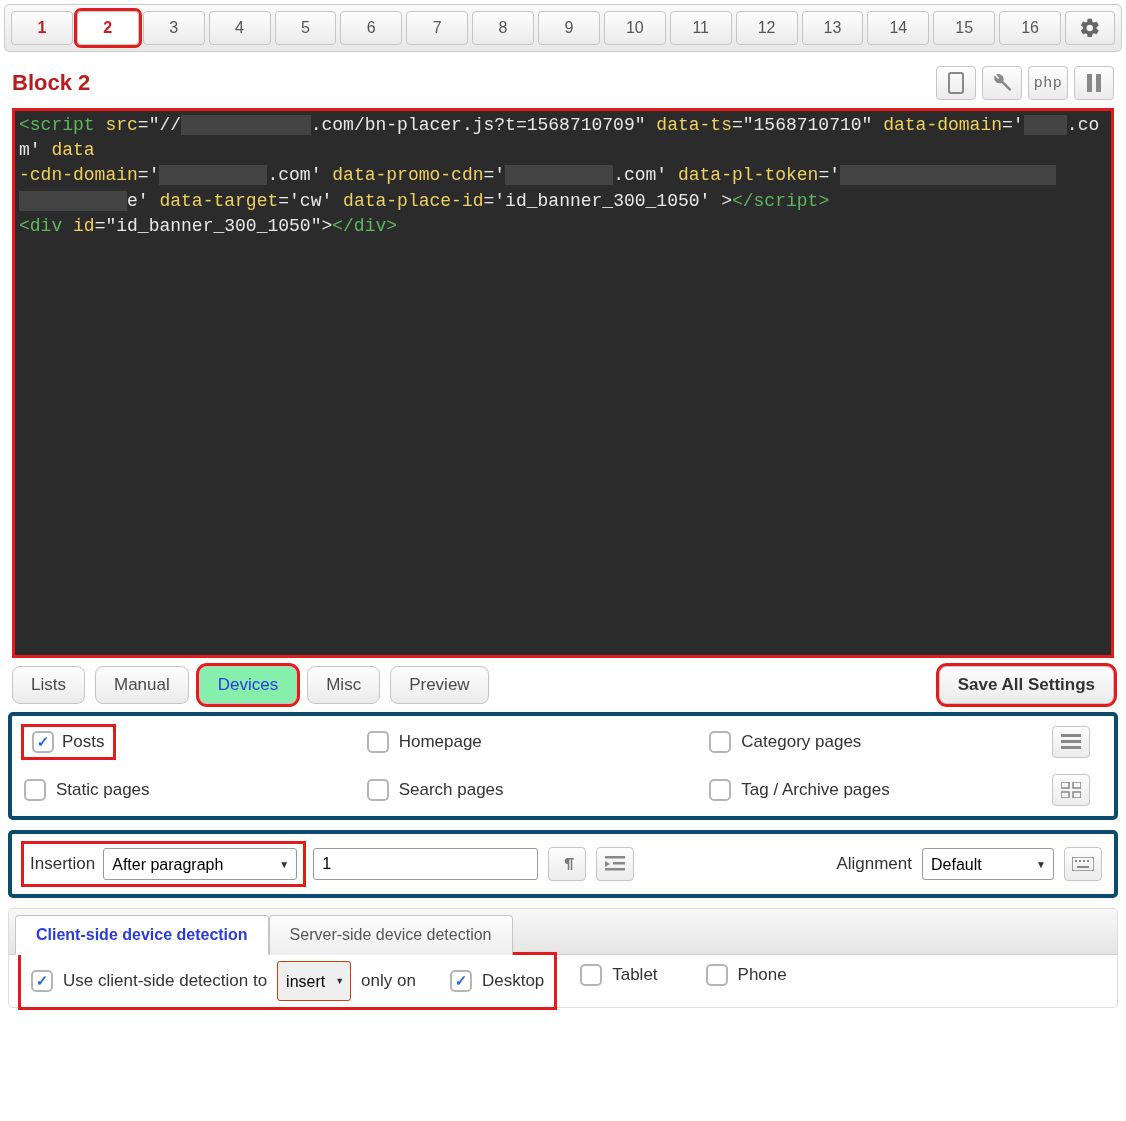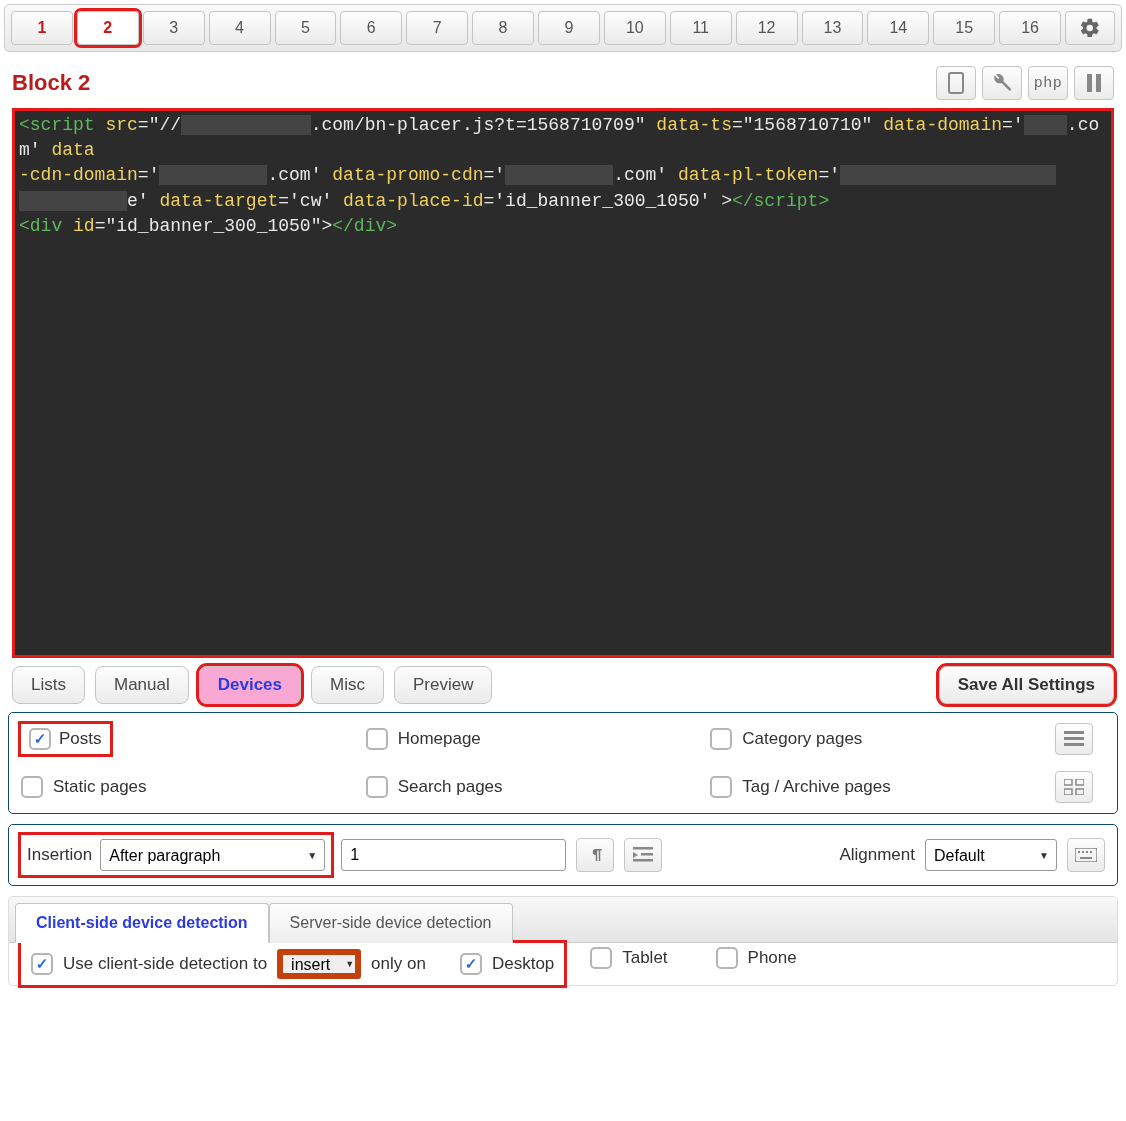--- a/index.html
+++ b/index.html
@@ -99,28 +99,28 @@
   padding: 0 18px;
   background: linear-gradient(to bottom, #fdfdfd, #ebebeb);
   border: 1px solid #c5c5c5;
   border-radius: 8px;
   font-size: 17px;
   color: #4a4a4a;
   cursor: pointer;
 }
 .btn.active-blue {
   color: #2a3ce0;
-  font-weight: 700;
-  background: #f9a8d4;
+  font-weight: 400;
+  background: #86efac;
 }
 .btn.save { font-weight: 700; color: #333; }
 .spacer { flex: 1; }
 
 .settings-panel {
-  border: 1px solid #0c4a6e;
+  border: 4px solid #0c4a6e;
   border-radius: 5px;
   padding: 10px 12px;
   margin: 0 4px 10px 4px;
 }
 .check-grid {
   display: grid;
   grid-template-columns: repeat(3, 1fr) 50px;
   row-gap: 16px;
 }
 .check-item {
@@ -240,22 +240,22 @@
   padding: 0 12px;
 }
 .device-row {
   display: flex;
   align-items: center;
   gap: 10px;
   font-size: 17px;
 }
 .small-select-wrap { position: relative; display: inline-block; }
 .small-select {
-  height: 30px;
-  border: 6px solid #c2410c;
+  height: 40px;
+  border: 1px solid #c2410c;
   border-radius: 3px;
   padding: 0 24px 0 8px;
   font-size: 16px;
   appearance: none;
 }
 .small-select-wrap::after {
   content: "▼";
   font-size: 9px;
   position: absolute;
   right: 7px; top: 50%;
@@ -406,21 +406,21 @@
         </svg>
     </div>
   </div>
 </div>
 
 <div class="settings-panel">
   <div class="insertion-row">
     <span class="redbox-ins">
       <span class="label-text">Insertion</span>
       <span class="select-wrap">
-        <select class="select" style="width:225px">
+        <select class="select" style="width:194px">
           <option>After paragraph</option>
         </select>
       </span>
     </span>
     <input class="text-input" style="max-width: 330px;" value="1">
     <div class="small-icon-btn">
       <svg width="18" height="18" viewBox="0 0 24 24">
           <path fill="#777" d="M13,4a4,4,0,0,0,0,8V20h2V6h2V20h2V6h2V4Z"></path>
         </svg>
     </div>

